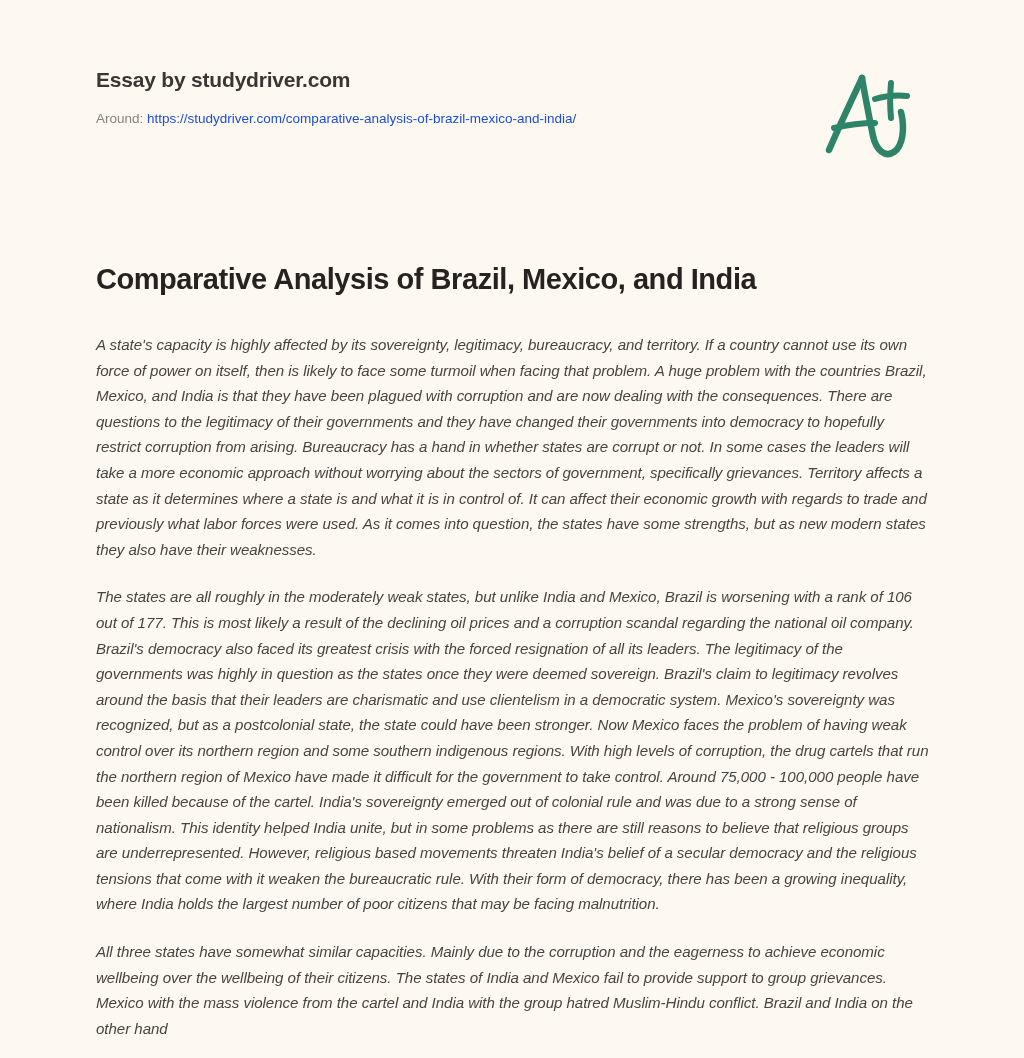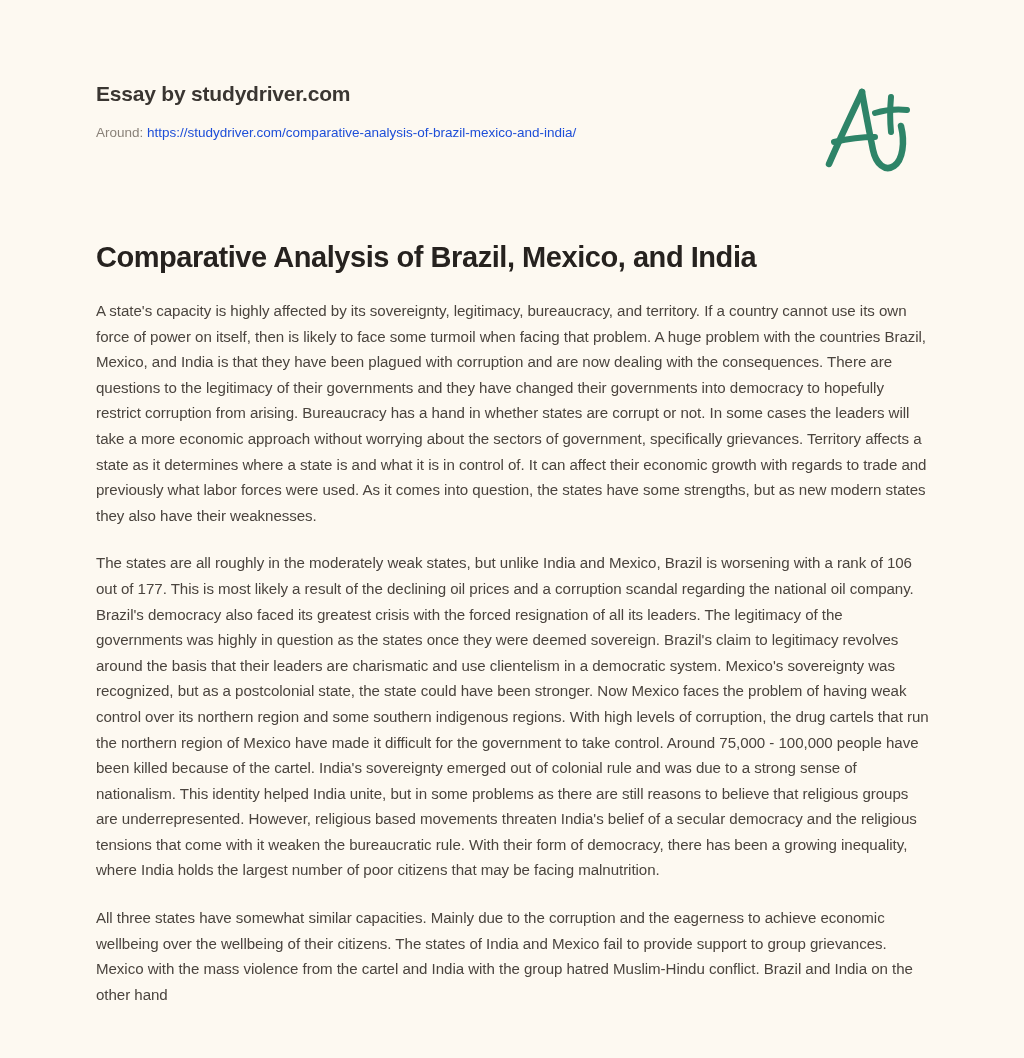--- a/index.html
+++ b/index.html
@@ -20,21 +20,21 @@
     height: 1058px;
     box-sizing: border-box;
     position: relative;
     background: #fdf9f1;
   }
 
   
   .header {
     position: absolute;
     left: 0;
-    top: 18px;
+    top: 4px;
     width: 1024px;
     height: 200px;
   }
 
   .header-text-block {
     position: absolute;
     left: 96px;
     top: 62px;
     width: 640px;
   }
@@ -73,36 +73,37 @@
     top: 62px;
     width: 100px;
     height: 105px;
   }
   .logo svg { display: block; }
 
   
   .article {
     position: absolute;
     left: 96px;
-    top: 238px;
+    top: 260px;
     width: 836px;
   }
 
   .article-title {
     margin: 0;
     font-family: "Liberation Sans", sans-serif;
     font-size: 29px;
     font-weight: bold;
     line-height: 38px;
     letter-spacing: -0.45px;
     color: #26221f;
   }
 
   .article-body {
-    margin-top: 22px;
+    margin-top: 34px;
+    font-style: italic;
   }
 
   .para {
     margin: 0 0 22px 0;
     font-family: "Liberation Sans", sans-serif;
     font-size: 15.1px;
     line-height: 25.6px;
     color: #4a443e;
     text-align: left;
     letter-spacing: -0.05px;

